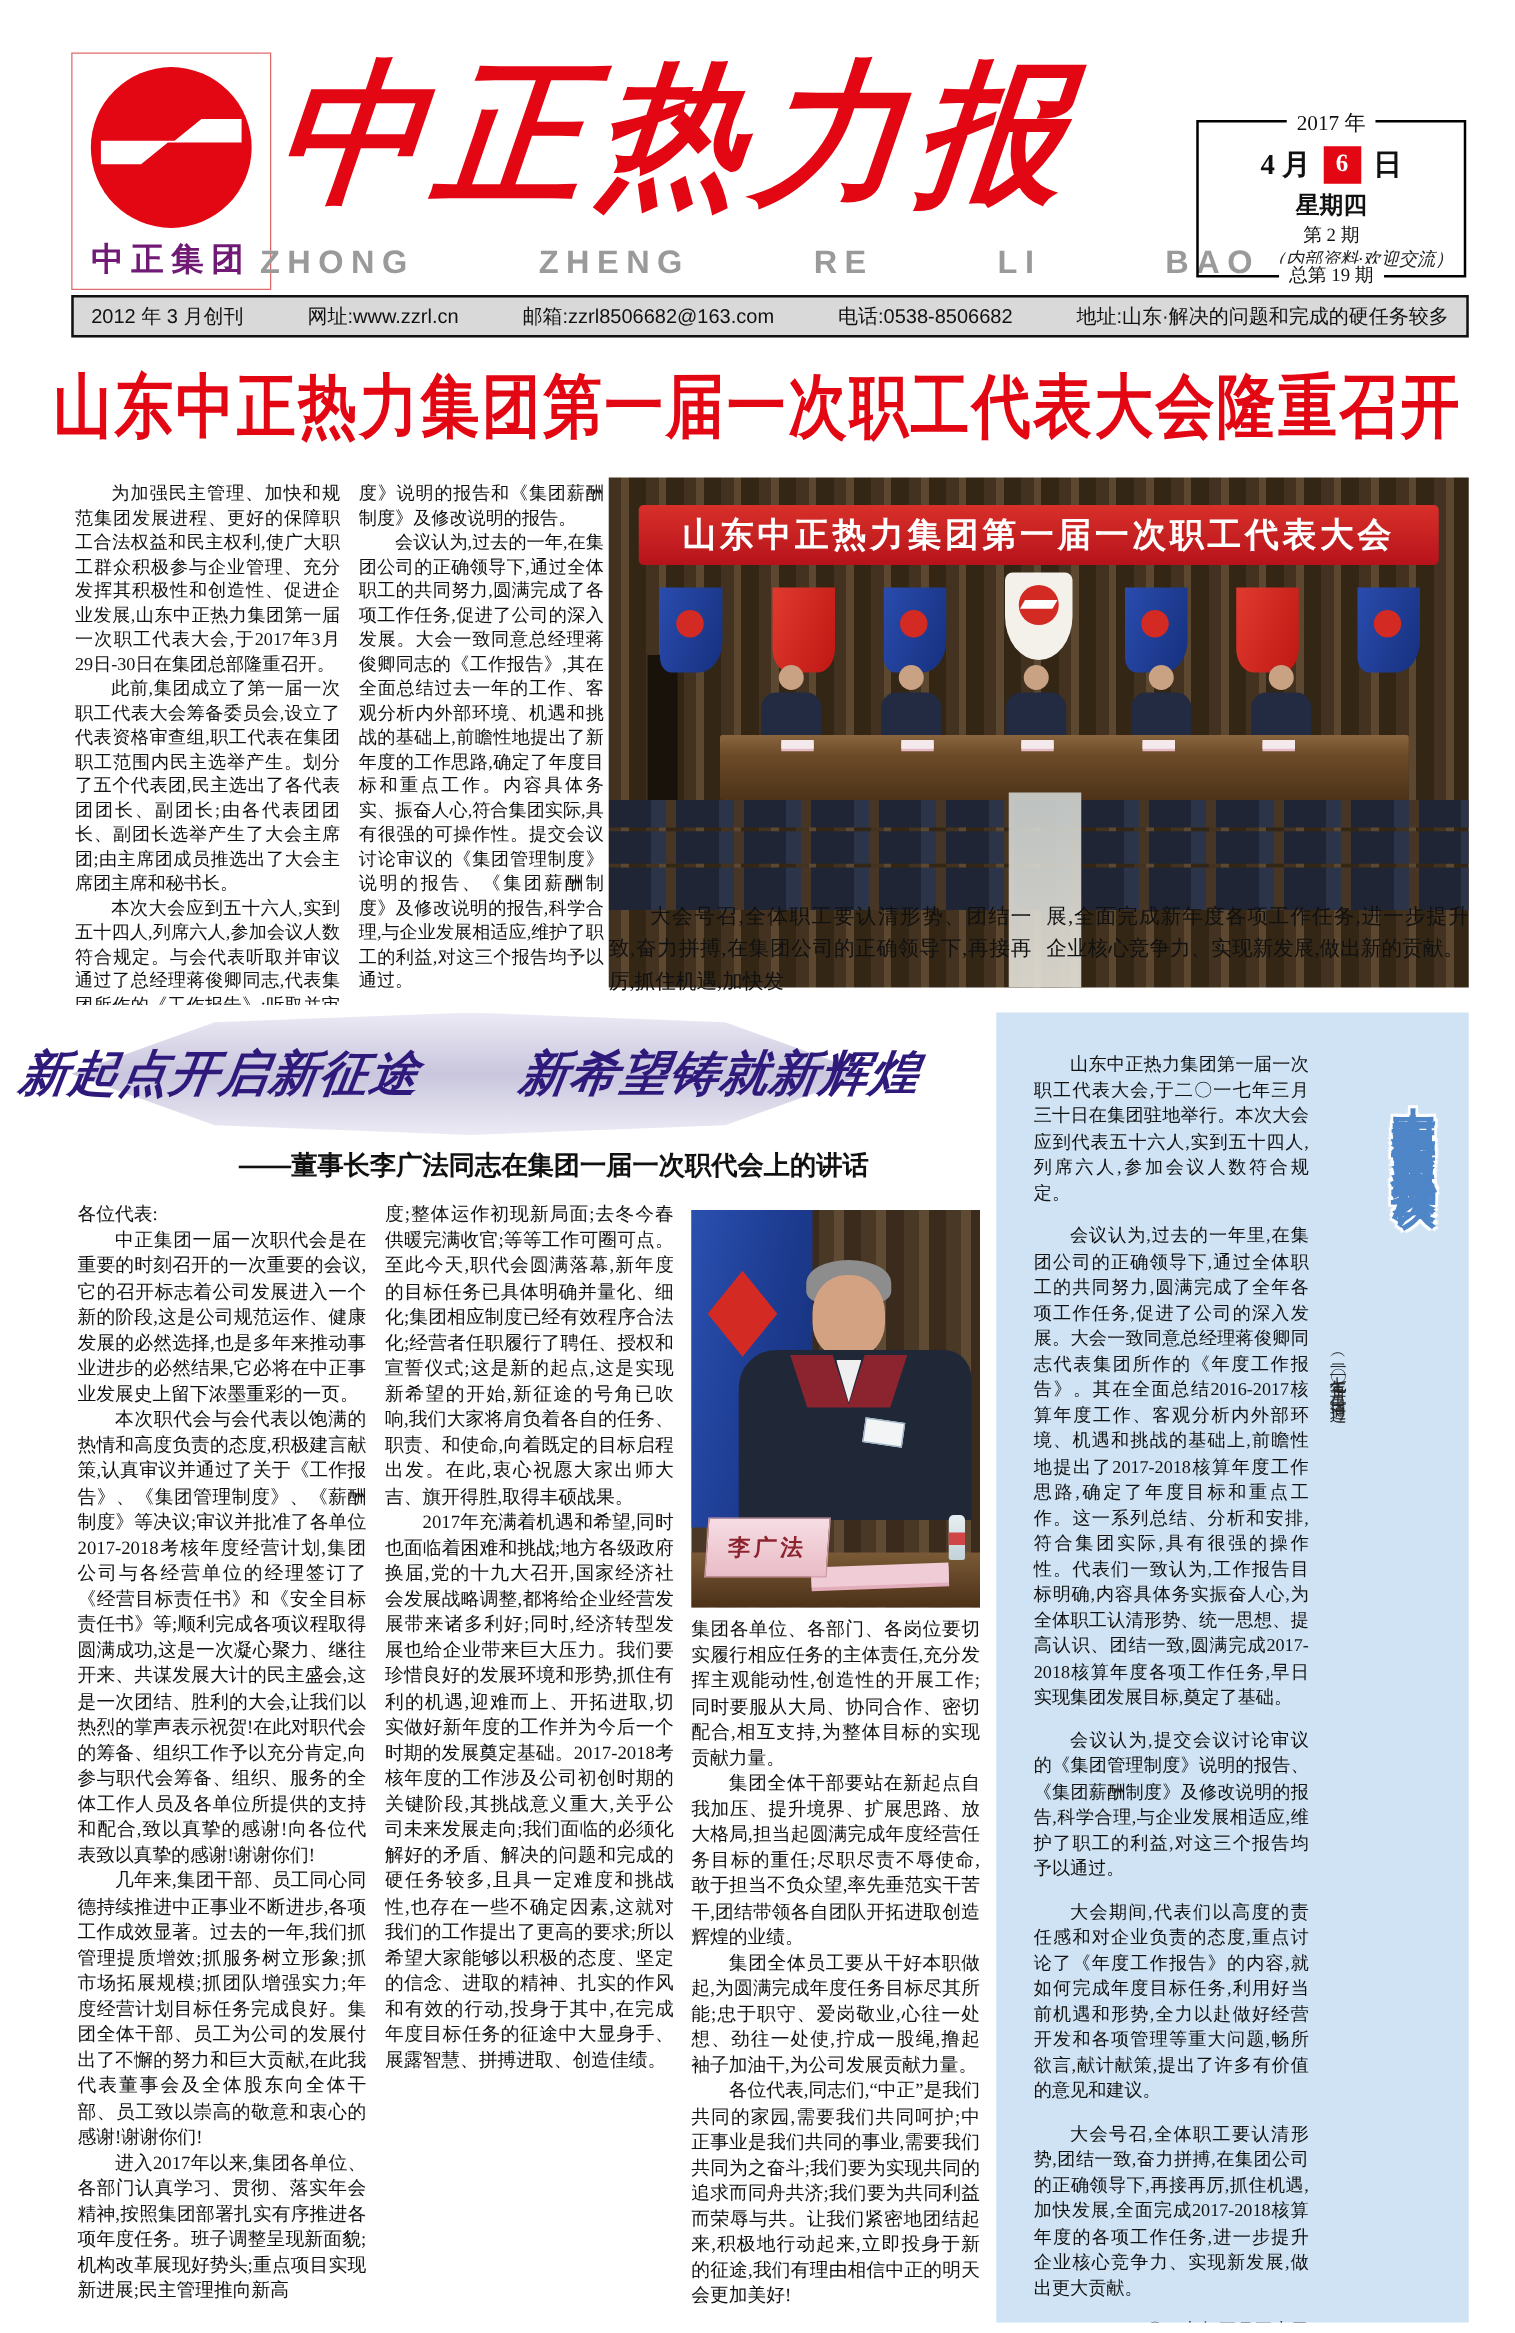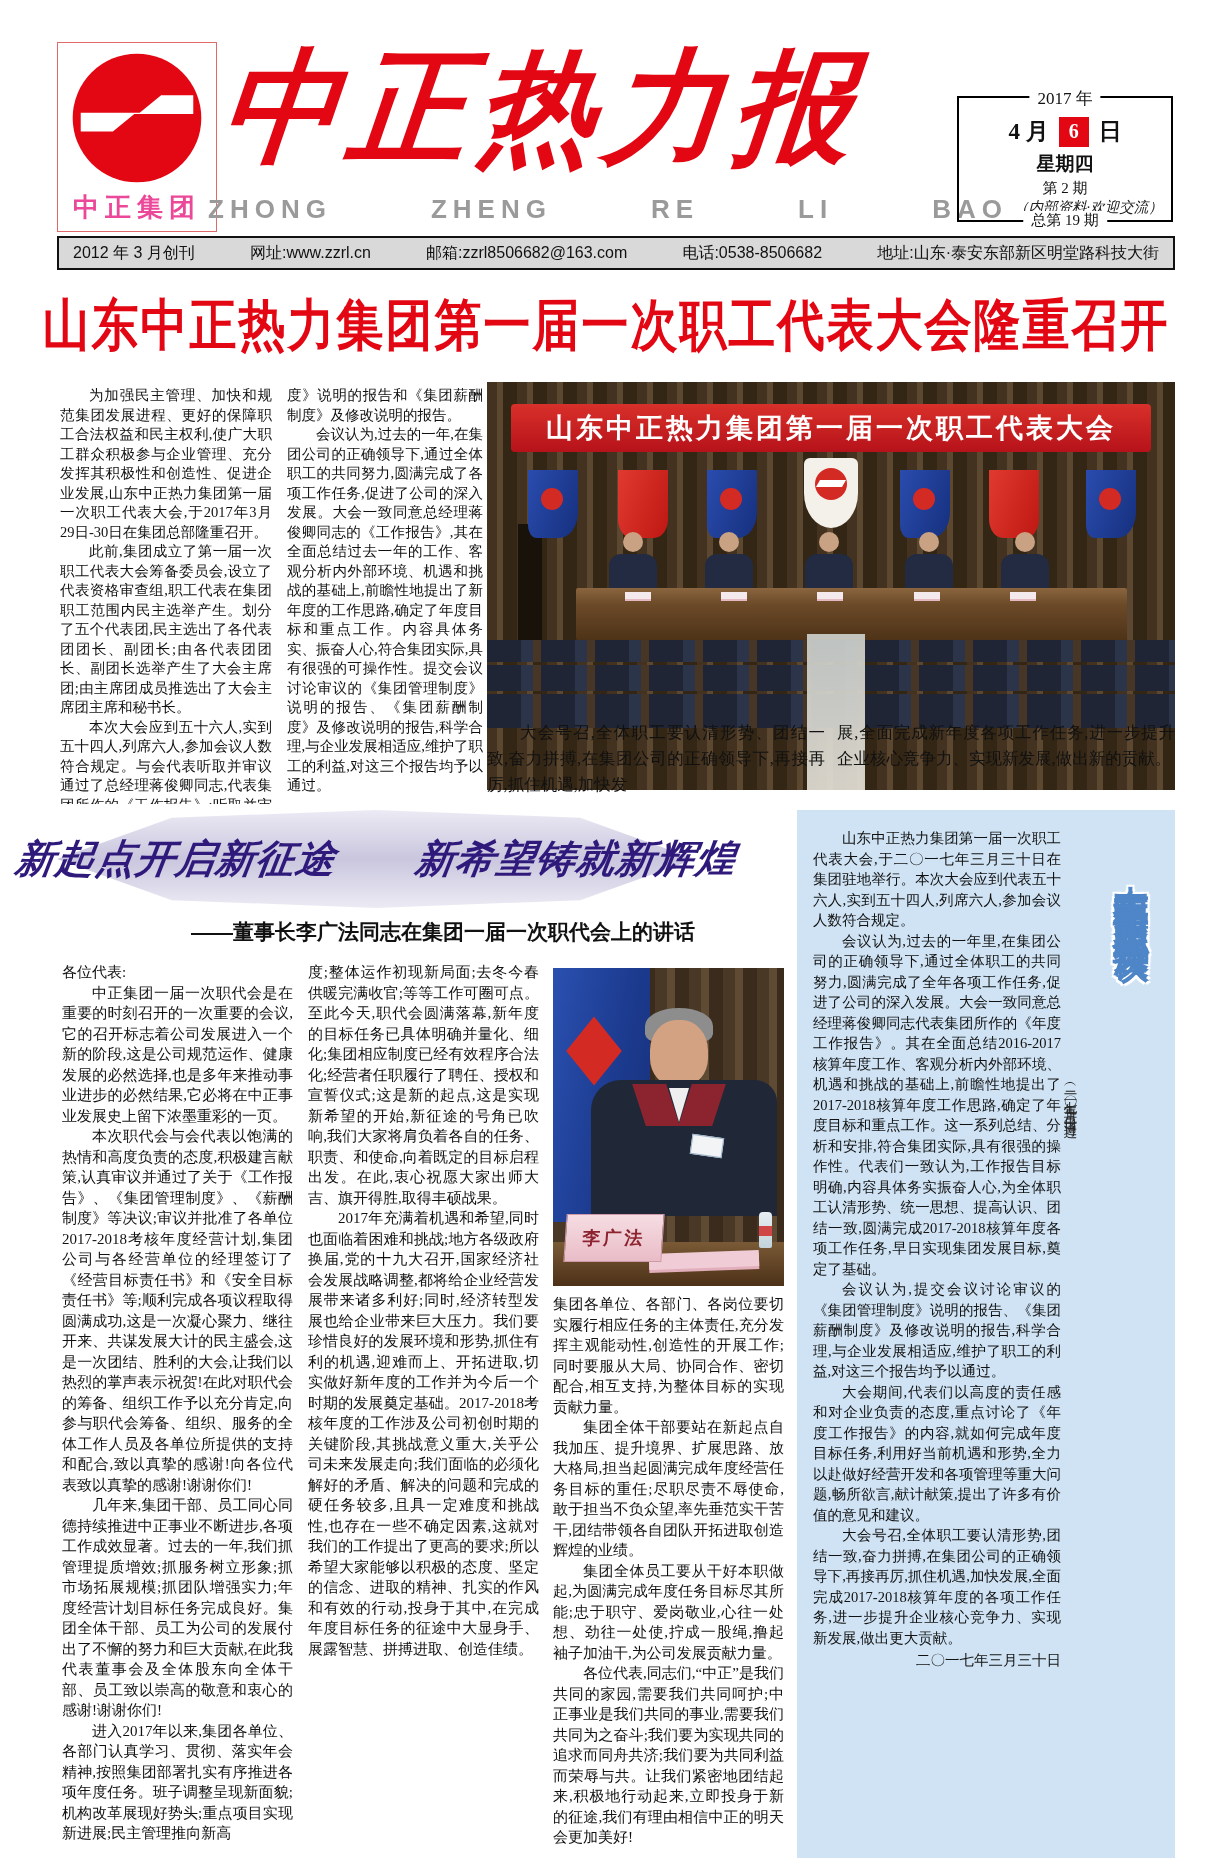--- a/index.html
+++ b/index.html
@@ -4,21 +4,21 @@
 <style>
   html,body{margin:0;padding:0;background:#ffffff;}
   body{width:1212px;height:1866px;position:relative;font-family:"Liberation Serif",serif;color:#111;}
   .abs{position:absolute;}
   .page{position:absolute;left:0;top:0;width:1212px;height:1866px;background:#fff;overflow:hidden;}
 
   
   .logo-box{left:57px;top:42px;width:158px;height:188px;border:1px solid #e06a6a;}
   .logo-circle{position:absolute;left:12px;top:8px;width:134px;height:134px;}
   .logo-company{position:absolute;left:0;bottom:6px;width:100%;text-align:center;
-    color:#ec4899;font-weight:bold;font-size:26px;letter-spacing:6px;font-family:"Liberation Serif",serif;}
+    color:#701a75;font-weight:bold;font-size:26px;letter-spacing:6px;font-family:"Liberation Serif",serif;}
   .masthead{left:212px;top:26px;width:660px;height:165px;display:flex;align-items:center;justify-content:center;}
   .masthead span{font-size:118px;font-weight:bold;font-style:italic;color:#e30613;
     letter-spacing:10px;transform:skewX(-6deg) scaleY(1.05);white-space:nowrap;
     font-family:"Liberation Serif",serif;}
   .pinyin{left:208px;top:194px;width:800px;display:flex;justify-content:space-between;
     font-family:"Liberation Sans",sans-serif;font-weight:bold;font-size:26px;color:#9a9a9a;letter-spacing:6px;}
   .header-note{left:1014px;top:198px;width:170px;font-size:14.5px;color:#222;white-space:nowrap;font-style:italic;}
   .date-box{left:957px;top:66px;width:212px;height:122px;border:2px solid #000;text-align:center;margin-top:30px;}
   .date-year{position:absolute;top:-11px;left:50%;transform:translateX(-50%);background:#fff;
     padding:0 8px;font-size:17px;white-space:nowrap;}
@@ -121,21 +121,21 @@
     background:linear-gradient(180deg,#f6dde3,#e9bcc7);border:1px solid #cf9aa8;
     display:flex;align-items:center;justify-content:center;font-size:18px;font-weight:bold;
     color:#8c2430;letter-spacing:3px;transform:skewX(-4deg);}
   .p2-bottle{position:absolute;right:12px;bottom:38px;width:13px;height:36px;border-radius:4px 4px 2px 2px;
     background:linear-gradient(180deg,#e8eef1,#c2d3da);}
   .p2-bottle::after{content:'';position:absolute;left:0;top:14px;width:100%;height:10px;background:#d04545;}
 
   
   .sidebar{left:797px;top:810px;width:378px;height:1048px;background:#cfe3f4;overflow:hidden;}
   .sb-body{position:absolute;left:16px;top:18px;width:248px;font-size:14.5px;line-height:20.5px;text-align:justify;}
-  .sb-body p{margin:0;text-indent:2em;}
+  .sb-body p{margin:14px;text-indent:2em;}
   .sb-date{text-align:right;text-indent:0 !important;margin-top:2px !important;}
   .v-note{position:absolute;right:96px;top:268px;writing-mode:vertical-rl;font-size:13.5px;
     letter-spacing:3px;color:#222;height:400px;}
   .v-title{position:absolute;right:20px;top:46px;writing-mode:vertical-rl;
     font-size:36px;font-weight:bold;color:#4e86c8;letter-spacing:3px;
     font-family:"Liberation Sans",sans-serif;
     text-shadow:-2px -2px 0 #fff,2px -2px 0 #fff,-2px 2px 0 #fff,2px 2px 0 #fff,0 0 5px #fff;}
 </style>
 </head>
 <body>
@@ -174,21 +174,21 @@
     <div class="date-weekday">星期四</div>
     <div class="date-issue">第 2 期</div>
     <div class="date-total">总第 19 期</div>
   </div>
 
   <div class="abs infobar">
     <span>2012 年 3 月创刊</span>
     <span>网址:www.zzrl.cn</span>
     <span>邮箱:zzrl8506682@163.com</span>
     <span>电话:0538-8506682</span>
-    <span>地址:山东·泰安东部新区明堂路科技大街</span>
+    <span>地址:山东·解决的问题和完成的硬任务较多</span>
   </div>
 
   <div class="abs headline">山东中正热力集团第一届一次职工代表大会隆重召开</div>
 
   <div class="abs col a1col a1c1">
     <p>为加强民主管理、加快和规范集团发展进程、更好的保障职工合法权益和民主权利,使广大职工群众积极参与企业管理、充分发挥其积极性和创造性、促进企业发展,山东中正热力集团第一届一次职工代表大会,于2017年3月29日-30日在集团总部隆重召开。</p>
     <p>此前,集团成立了第一届一次职工代表大会筹备委员会,设立了代表资格审查组,职工代表在集团职工范围内民主选举产生。划分了五个代表团,民主选出了各代表团团长、副团长;由各代表团团长、副团长选举产生了大会主席团;由主席团成员推选出了大会主席团主席和秘书长。</p>
     <p>本次大会应到五十六人,实到五十四人,列席六人,参加会议人数符合规定。与会代表听取并审议通过了总经理蒋俊卿同志,代表集团所作的《工作报告》;听取并审议通过了《集团管理制</p>
   </div>
   <div class="abs col a1col a1c2">

